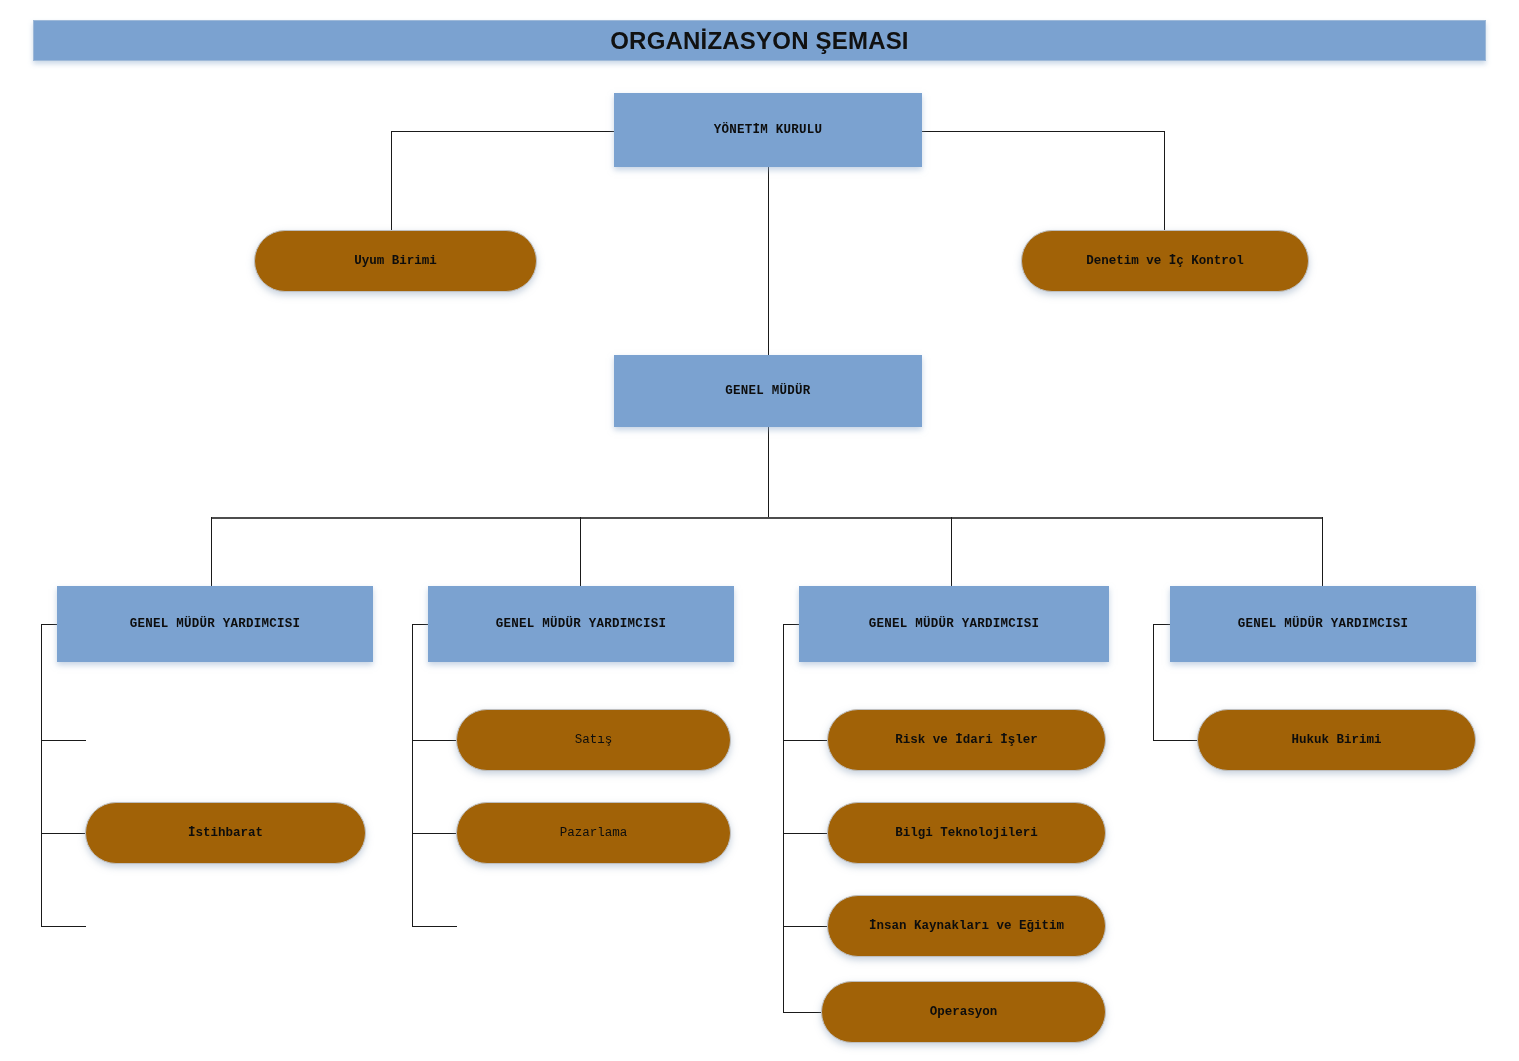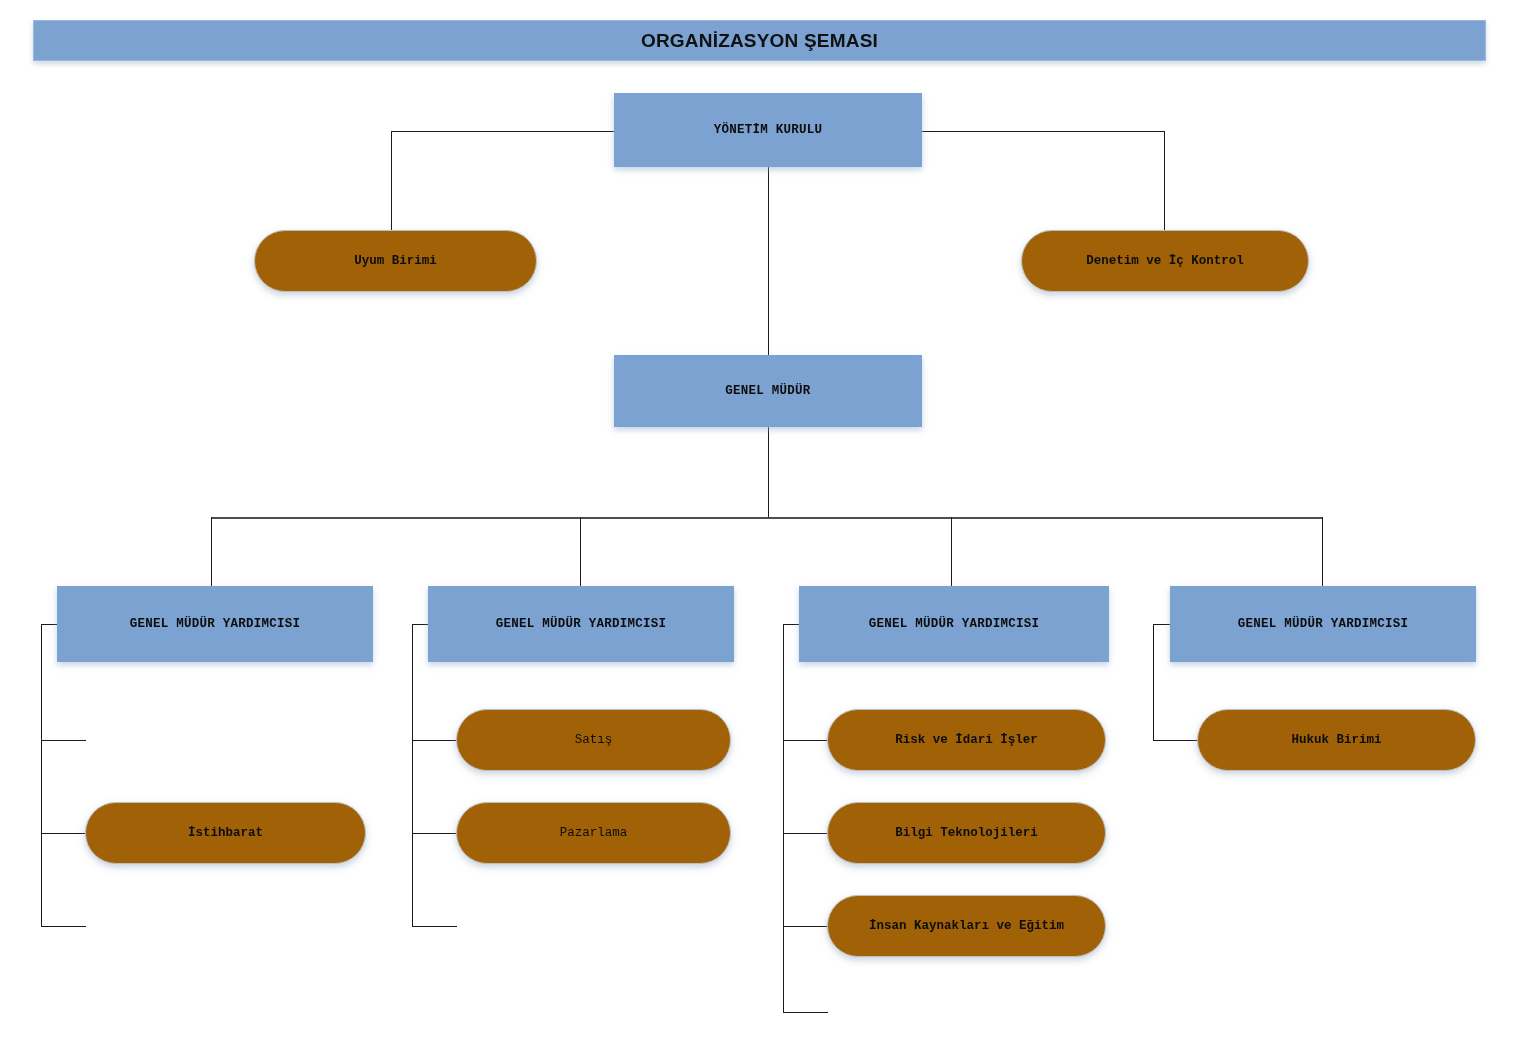--- a/index.html
+++ b/index.html
@@ -29,21 +29,21 @@
     height: 41px;
     background: #7BA2D0;
     border: 1px solid #9eb9d8;
     box-shadow: 0 3px 5px rgba(140,170,205,0.45);
     display: flex;
     align-items: center;
     justify-content: center;
     box-sizing: border-box;
   }
   .title-bar .title-text {
-    font-size: 19px;
+    font-size: 24px;
     font-weight: bold;
     color: #111111;
     letter-spacing: 0.2px;
     white-space: nowrap;
   }
 
   
   .node {
     position: absolute;
     box-sizing: border-box;
@@ -188,18 +188,21 @@
 
   <div class="node pill" style="left:827px; top:709px; width:279px; height:62px;">
     <span class="node-label">Risk ve İdari İşler</span>
   </div>
   <div class="node pill" style="left:827px; top:895px; width:279px; height:62px;">
     <span class="node-label">İnsan Kaynakları ve Eğitim</span>
   </div>
   <div class="node pill" style="left:827px; top:802px; width:279px; height:62px;">
     <span class="node-label">Bilgi Teknolojileri</span>
   </div>
+  <div class="node pill" style="left:821px; top:981px; width:285px; height:62px;">
+    <span class="node-label">Operasyon</span>
+  </div>
 
   <div class="node pill" style="left:1197px; top:709px; width:279px; height:62px;">
     <span class="node-label">Hukuk Birimi</span>
   </div>
 
 </div>
 
 </body></html>

